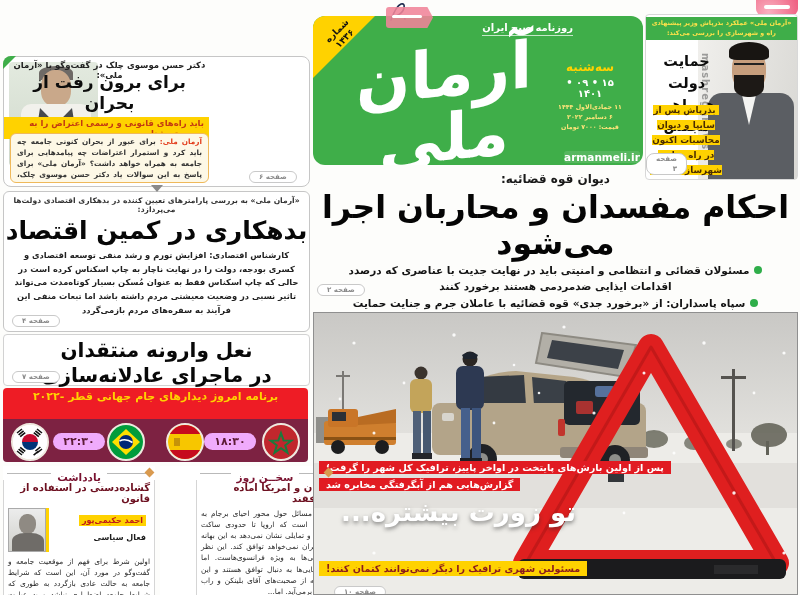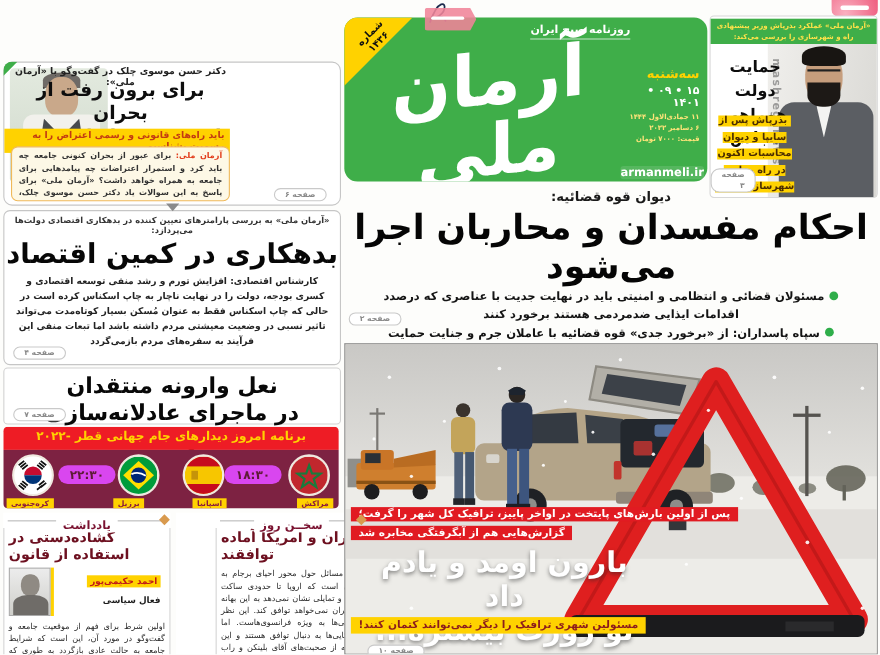--- a/index.html
+++ b/index.html
@@ -45,21 +45,21 @@
     background:#3fae49; border-radius:12px; overflow:hidden; }
   .mh-tri { position:absolute; left:0; top:0; width:0; height:0;
     border-top:62px solid #ffd200; border-right:62px solid transparent; }
   .mh-issue { position:absolute; left:2px; top:8px; transform:rotate(-45deg);
     font-size:9px; font-weight:bold; color:#111; text-align:center; width:52px; line-height:1.2; }
   .mh-tagline { position:absolute; right:70px; top:6px; font-size:10px; font-weight:bold;
     color:#fff; border-bottom:1px solid rgba(255,255,255,.7); padding-bottom:2px; }
   .mh-title { position:absolute; left:6px; top:26px; width:250px; color:#fff;
     font-size:64px; font-weight:900; transform:rotate(-6deg) skewX(-6deg);
     letter-spacing:-3px; line-height:1; text-align:center; }
-  .mh-dates { position:absolute; right:7px; top:44px; width:72px; }
+  .mh-dates { position:absolute; right:17px; top:44px; width:72px; text-align:center; }
   .mh-dates .wd { color:#ffd200; font-size:12px; font-weight:900; margin-bottom:3px; }
   .mh-dates .dj { color:#fff; font-size:10px; font-weight:900; margin-bottom:4px; }
   .mh-dates .sm { color:#ffe47a; font-size:6.3px; font-weight:bold; margin-bottom:3px; }
   .mh-site { position:absolute; right:3px; bottom:2px; width:76px; text-align:center;
     color:#fff; font-size:10.5px; font-weight:bold; background:rgba(255,255,255,.12); border-radius:3px; }
 
   .bismillah { left:388px; top:0; width:20px; height:26px; }
   .stamp { left:386px; top:7px; width:47px; height:21px; background:rgba(240,132,153,.88);
     border-radius:3px; clip-path:polygon(0 0,88% 0,100% 50%,88% 100%,0 100%); }
   .stamp i { position:absolute; left:6px; top:8px; width:30px; height:3px; background:#fff; border-radius:2px; }
@@ -117,41 +117,41 @@
   .econ-page { position:absolute; left:8px; bottom:4px; }
 
   
   .subsidy { left:3px; top:334px; width:307px; height:52px; border:1px solid #d2d2d2;
     border-radius:4px; background:#fff; text-align:center; }
   .sub-headline { font-size:20px; font-weight:900; color:#080808; line-height:1.25; margin-top:3px; letter-spacing:-0.5px; }
   .sub-page { position:absolute; left:8px; bottom:2px; }
 
   
   .wc { left:3px; top:388px; width:305px; height:74px; border-radius:4px; overflow:hidden; }
-  .wc-title { height:21px; background:#ee1c25; color:#ffd200; font-size:11px;
+  .wc-title { height:31px; background:#ee1c25; color:#ffd200; font-size:11px;
     font-weight:900; text-align:center; line-height:17px; }
   .wc-panel { position:relative; height:57px; background:#7d2242; }
   .flag { position:absolute; top:4px; width:38px; height:38px; border-radius:50%;
     border:2px solid #efe9df; overflow:hidden; background:#fff; }
-  .time-pill { position:absolute; top:14px; width:52px; height:17px; background:#d946ef;
+  .time-pill { position:absolute; top:14px; width:52px; height:17px; background:#f0abfc;
     border-radius:9px; color:#5d1b35; font-weight:900; font-size:11px; text-align:center; line-height:17px; }
   .team-tag { position:absolute; top:44px; background:#ffd200; color:#8c1c3c;
     font-size:7px; font-weight:bold; padding:1px 4px; white-space:nowrap; }
 
   
   .col { top:466px; height:129px; background:#fff; }
   .col-sokhan { left:160px; width:174px;padding-left:36px; }
   .col-yad { left:3px; width:152px; }
   .col-head { position:relative; height:14px; text-align:center; }
   .col-head .t { font-size:10.5px; font-weight:900; color:#7a1230; position:relative; z-index:1; background:#fff; padding:0 6px; }
   .col-head::before { content:""; position:absolute; left:4px; right:4px; top:7px; height:1px; background:#b9b9b9; }
   .col-head .dia { position:absolute; right:2px; top:3px; width:7px; height:7px;
     background:#d99a4e; transform:rotate(45deg); z-index:2; }
   .col-body { border-left:1px solid #d5d5d5; border-right:1px solid #d5d5d5; height:115px; padding:2px 4px; overflow:hidden; }
-  .col-headline { font-size:13px; font-weight:900; color:#6d1020; text-align:left; }
+  .col-headline { font-size:10px; font-weight:900; color:#6d1020; text-align:right; }
   .author-row { display:flex; align-items:flex-start; margin-top:4px; }
   .portrait { width:38px; height:44px; background:linear-gradient(#ececе8,#cfcfca);
     background:linear-gradient(#ececec,#cfcfca); border:1px solid #aaa; position:relative; overflow:hidden; flex:0 0 38px; }
   .portrait::before { content:""; position:absolute; left:10px; top:5px; width:17px; height:20px;
     background:#8f8a83; border-radius:45%; }
   .portrait::after { content:""; position:absolute; left:3px; top:24px; width:32px; height:20px;
     background:#6f6c68; border-radius:40% 40% 0 0; }
   .ybar { width:3px; height:44px; background:#ffd200; margin-right:2px; flex:0 0 3px; }
   .a-meta { flex:1; padding-right:4px; text-align:right; }
   .a-name { display:inline-block; background:#ffd200; color:#c01818; font-size:8px; font-weight:900; padding:1px 3px; }
@@ -449,18 +449,17 @@
         <circle cx="120" cy="262" r="1.5"></circle>
       <circle cx="310" cy="200" r="1.4"></circle>
         <circle cx="470" cy="240" r="1.6"></circle>
         <circle cx="26" cy="86" r="1.4"></circle>
       <circle cx="225" cy="80" r="1.3"></circle>
     </g>
   </svg>
   <div class="ps-kicker1">پس از اولین بارش‌های پایتخت در اواخر پاییز، ترافیک کل شهر را گرفت؛</div>
   <div class="ps-kicker2">گزارش‌هایی هم از آبگرفتگی مخابره شد</div>
   <div class="ps-headline">
-    <div>بارون اومد و یادم داد</div>
     <div>تو زورت بیشتره...</div>
   </div>
   <div class="ps-highlight">مسئولین شهری ترافیک را دیگر نمی‌توانند کتمان کنند!</div>
   <span class="page-pill ps-page">صفحه ۱۰</span>
 </div>
 
 </body></html>

